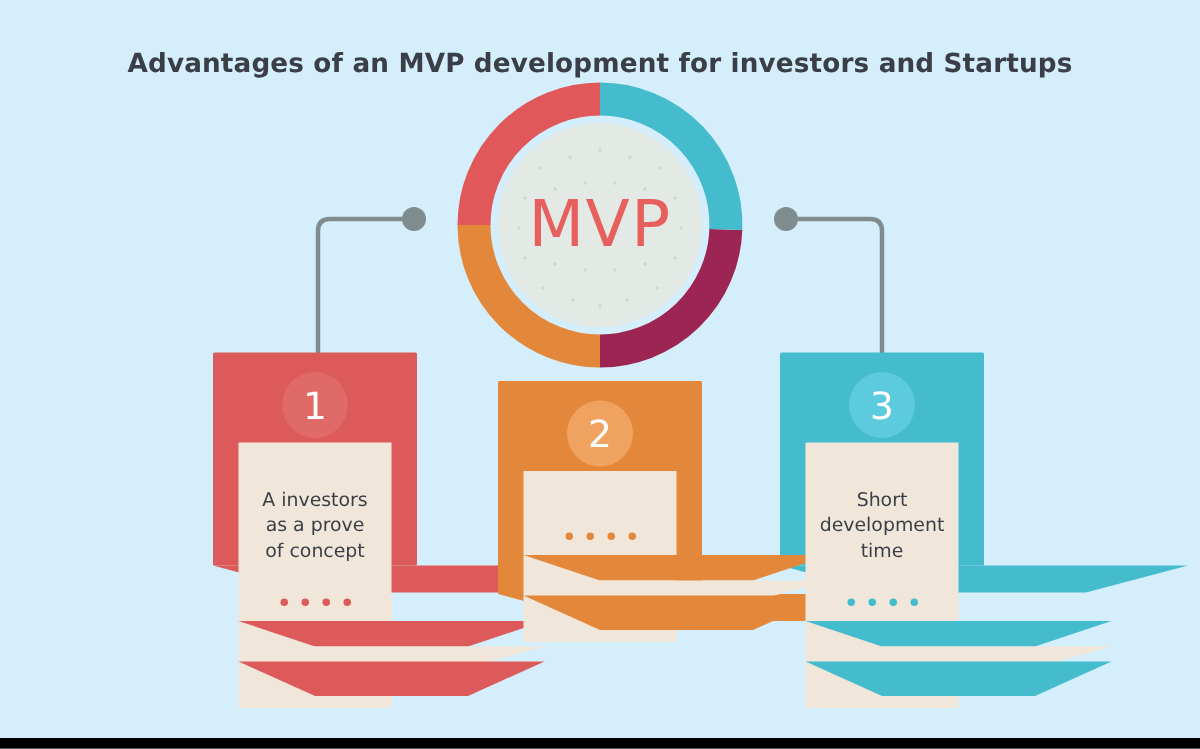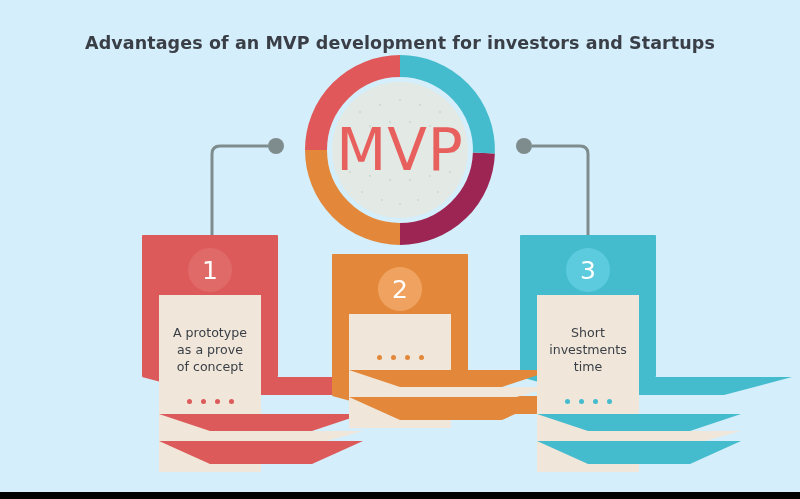--- a/index.html
+++ b/index.html
@@ -40,21 +40,21 @@
     height: 200px;
   }
   #donut-svg { display:block; }
   #donut-center-label {
     position: absolute;
     left: 0; top: 0;
     width: 200px; height: 200px;
     display: flex;
     align-items: center;
     justify-content: center;
-    font-size: 58px;
+    font-size: 43px;
     color: #e8605e;
     font-family: "DejaVu Sans", sans-serif;
     letter-spacing: 1px;
     pointer-events: none;
   }
 
   
   .connector { position: absolute; }
   #connector-left  { left: 204px; top: 136px; }
   #connector-right { left: 516px; top: 136px; }
@@ -216,21 +216,21 @@
   </svg>
 
   <div class="card" id="card-1">
     <div class="card-head" style="background:#dd5a5a">
       <div class="badge" style="background:#e06a68">
         <span>1</span>
       </div>
       <div class="card-head-tab" style="border-top:18px solid #dd5a5a"></div>
     </div>
     <div class="panel">
-      <div class="panel-text">A prototype
+      <div class="panel-text">A investors
 as a prove
 of concept</div>
       <div class="dots">
         <span class="dot" style="background:#dd5a5a"></span>
         <span class="dot" style="background:#dd5a5a"></span>
         <span class="dot" style="background:#dd5a5a"></span>
         <span class="dot" style="background:#dd5a5a"></span>
       </div>
       <div class="chevrons" style="height:58px">
         <div class="chev" style="top:0px;border-top:17px solid #dd5a5a"></div>
@@ -264,21 +264,21 @@
 
   <div class="card" id="card-3">
     <div class="card-head" style="background:#45bcce">
       <div class="badge" style="background:#5ccbdd">
         <span>3</span>
       </div>
       <div class="card-head-tab" style="border-top:18px solid #45bcce"></div>
     </div>
     <div class="panel">
       <div class="panel-text">Short
-investments
+development
 time</div>
       <div class="dots">
         <span class="dot" style="background:#45bcce"></span>
         <span class="dot" style="background:#45bcce"></span>
         <span class="dot" style="background:#45bcce"></span>
         <span class="dot" style="background:#45bcce"></span>
       </div>
       <div class="chevrons" style="height:58px">
         <div class="chev" style="top:0px;border-top:17px solid #45bcce"></div>
         <div class="chev-gap" style="top:17px"></div>

